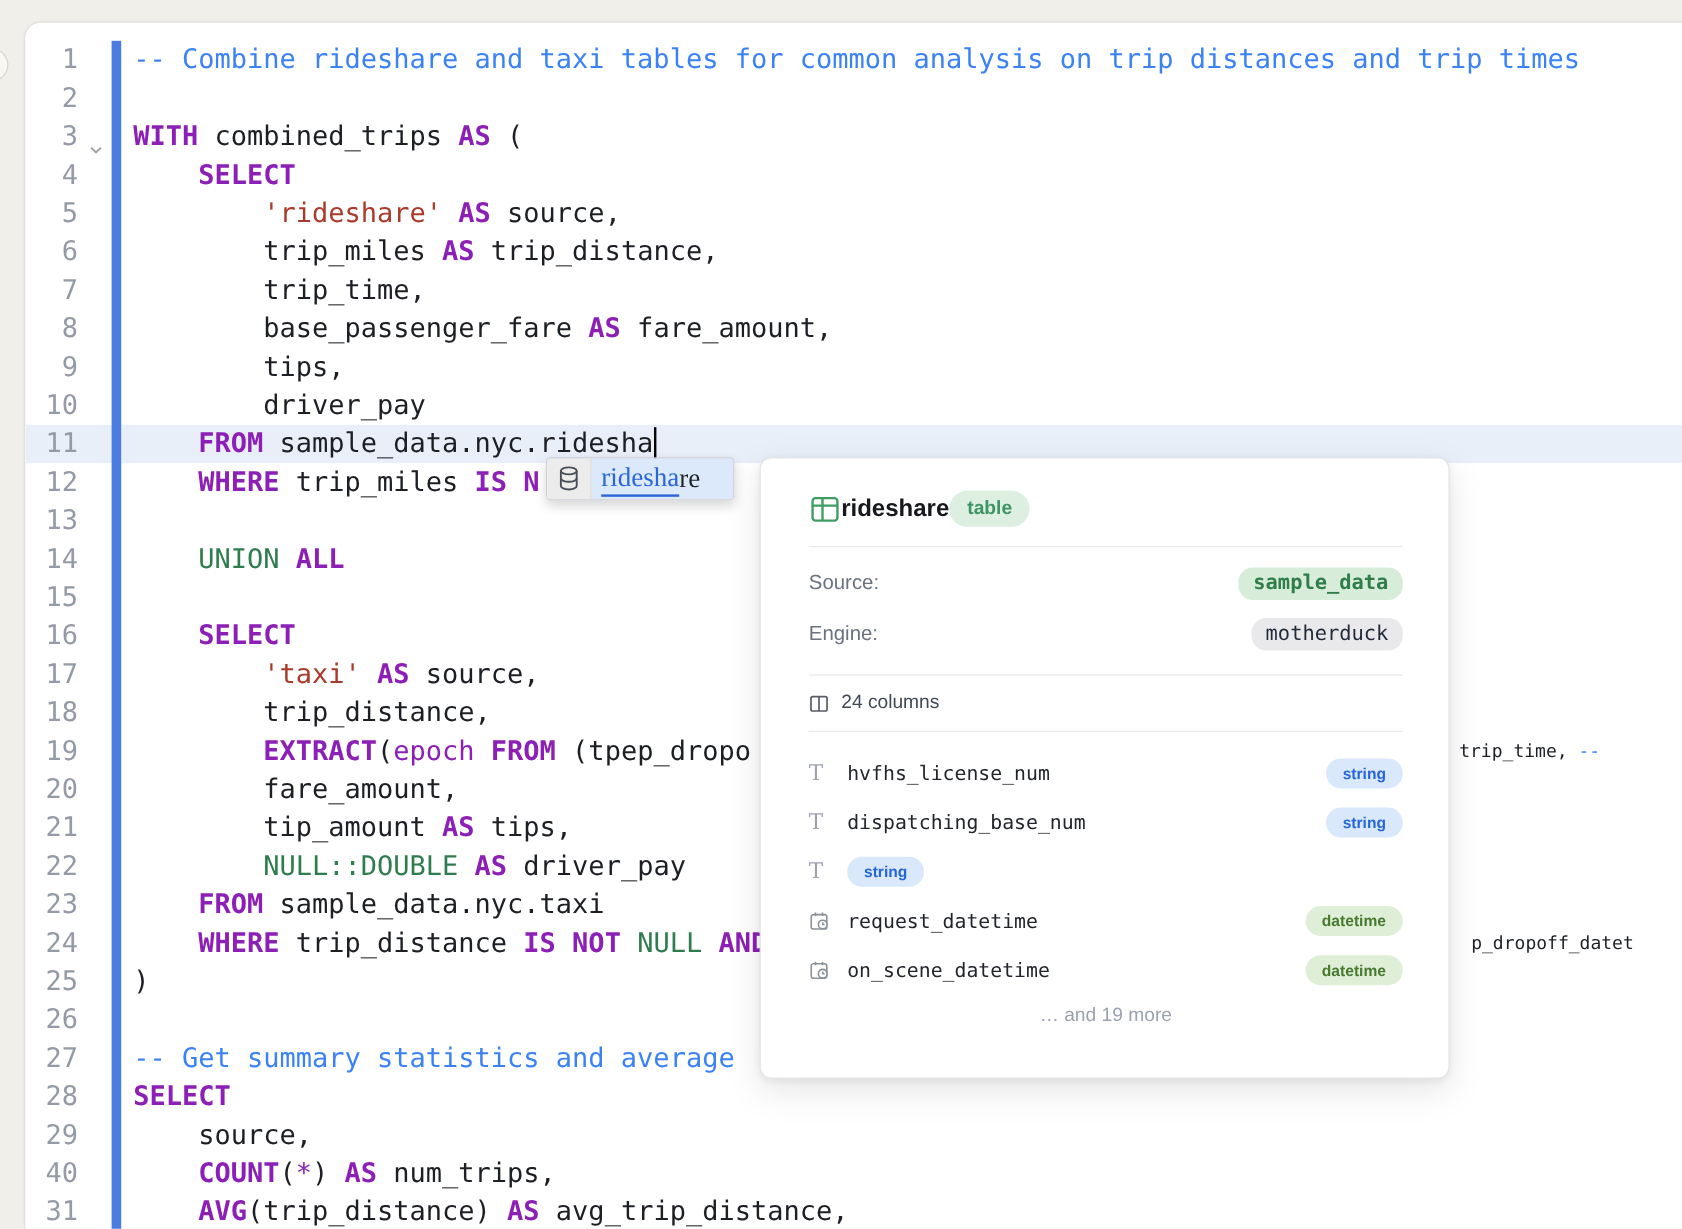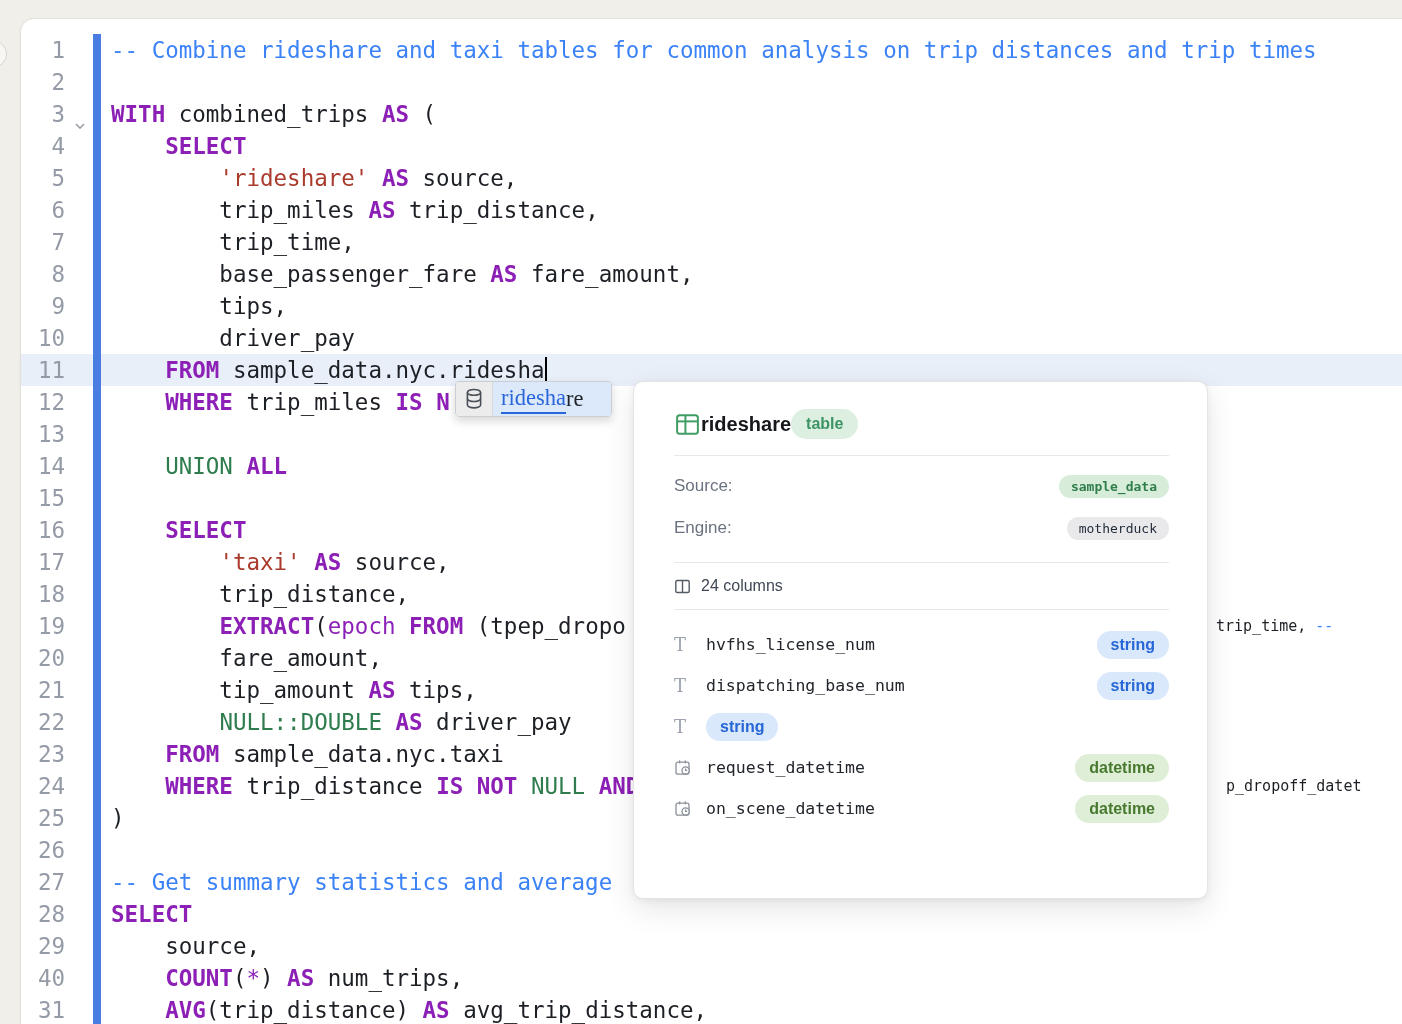--- a/index.html
+++ b/index.html
@@ -87,33 +87,33 @@
   }
   .tt-header{display:flex;align-items:center;padding-top:25px;height:34px;}
   .tt-title{font-size:20px;font-weight:bold;color:#16181c;}
   .pill{border-radius:999px;display:inline-block;line-height:1;}
   .pill-type{background:#dcefe1;color:#3c9464;font-weight:bold;font-size:16px;padding:7px 15px;}
   .tt-hr{border:none;border-top:1px solid #e8e8e8;margin:14px 0 0 0;}
   .tt-row{display:flex;align-items:center;justify-content:space-between;}
   .tt-row.source{height:44px;margin-top:8px;}
   .tt-row.engine{height:40px;}
   .tt-label{color:#6b7280;font-size:17px;}
-  .pill-mono{font-family:"DejaVu Sans Mono","Liberation Mono",monospace;font-size:13px;border-radius:12px;padding:5px 12px;text-align:center;}
+  .pill-mono{font-family:"DejaVu Sans Mono","Liberation Mono",monospace;font-size:17px;border-radius:12px;padding:5px 12px;text-align:center;}
   .pill-source{background:#d7edda;color:#2f7d4a;font-weight:bold;}
   .pill-engine{background:#e9e9eb;color:#1f2937;}
   .tt-colcount{display:flex;align-items:center;gap:10px;height:46px;color:#3f4854;font-size:16px;}
   .tt-columns{padding-top:14px;}
   .tt-col-row{display:flex;align-items:center;height:41px;}
   .tt-col-icon{width:32px;color:#9ca3af;flex:none;display:flex;align-items:center;}
   .t-glyph{font-family:"DejaVu Serif","Liberation Serif",serif;font-size:18px;color:#9ca3af;}
   .tt-col-name{
     font-family:"DejaVu Sans Mono","Liberation Mono",monospace;
     font-size:16.5px;color:#22262c;flex:1;
   }
-  .pill-dtype{font-size:16px;font-weight:bold;padding:6px 14px;}
+  .pill-dtype{font-size:13px;font-weight:bold;padding:6px 14px;}
   .pill-string{background:#d9e8fb;color:#2666d6;}
   .pill-datetime{background:#dfeed6;color:#47792f;}
   .tt-more{text-align:center;color:#9aa2ae;font-size:16px;margin-top:9px;}
 </style>
 </head>
 <body>
 
 <div class="editor-card">
   <div class="code-lines" id="code-lines">
     <div class="gutter-bar"></div>
@@ -244,13 +244,14 @@
           <line x1="5.6" y1="1.4" x2="5.6" y2="4.4"></line>
           <line x1="11.4" y1="1.4" x2="11.4" y2="4.4"></line>
           <circle cx="11.6" cy="11.4" r="3.6" fill="#ffffff"></circle>
           <path d="M11.6 9.6 V11.4 H13.2"></path>
         </svg>
       </span>
       <span class="tt-col-name">on_scene_datetime</span>
       <span class="pill pill-dtype pill-datetime">datetime</span>
     </div>
   </div>
+  <div class="tt-more">… and 19 more</div>
 </div>
 
 </body></html>

